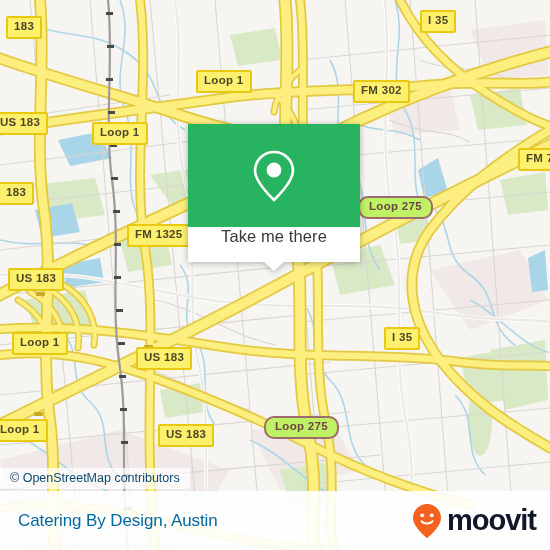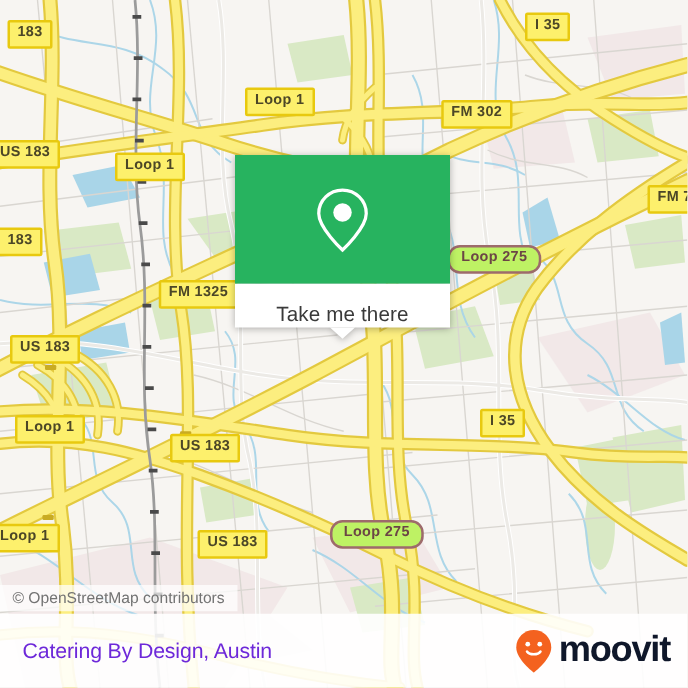--- a/index.html
+++ b/index.html
@@ -47,21 +47,21 @@
     filter:drop-shadow(0 1px 3px rgba(0,0,0,.30));
   }
   #popup-image{
     height:103px;
     background:#27b35f;
     display:flex;align-items:center;justify-content:center;
   }
   #popup-bar{
     height:35px;
     background:#ffffff;
-    display:flex;align-items:flex-end;justify-content:center;
+    display:flex;align-items:flex-start;justify-content:center;
     position:relative;
   }
   #popup-label{
     font-size:16.5px;
     color:#3a3a3a;
     letter-spacing:.1px;
   }
   #popup-tail{
     position:absolute;
     left:50%;margin-left:-10px;top:100%;
@@ -71,37 +71,37 @@
     border-top:9px solid #ffffff;
   }
 
   
   #attribution{
     position:absolute;
     left:0;top:468px;
     padding:3px 10px 4px 10px;
     background:rgba(255,255,255,.72);
     font-size:12.5px;
-    color:#737373;
+    color:#0c4a6e;
     white-space:nowrap;
   }
 
   
   #bottom-bar{
     position:absolute;
     left:0;top:491px;
     width:550px;height:59px;
     background:rgba(255,255,255,.90);
     display:flex;align-items:center;
     box-sizing:border-box;
     padding:0 14px 0 18px;
   }
   #place-title{
     font-size:17px;
-    color:#6d28d9;
+    color:#0369a1;
     letter-spacing:-.1px;
     flex:1 1 auto;
     white-space:nowrap;
     overflow:hidden;
   }
   #moovit-logo{
     display:flex;align-items:center;gap:5px;
     flex:0 0 auto;
   }
   #moovit-wordmark{

